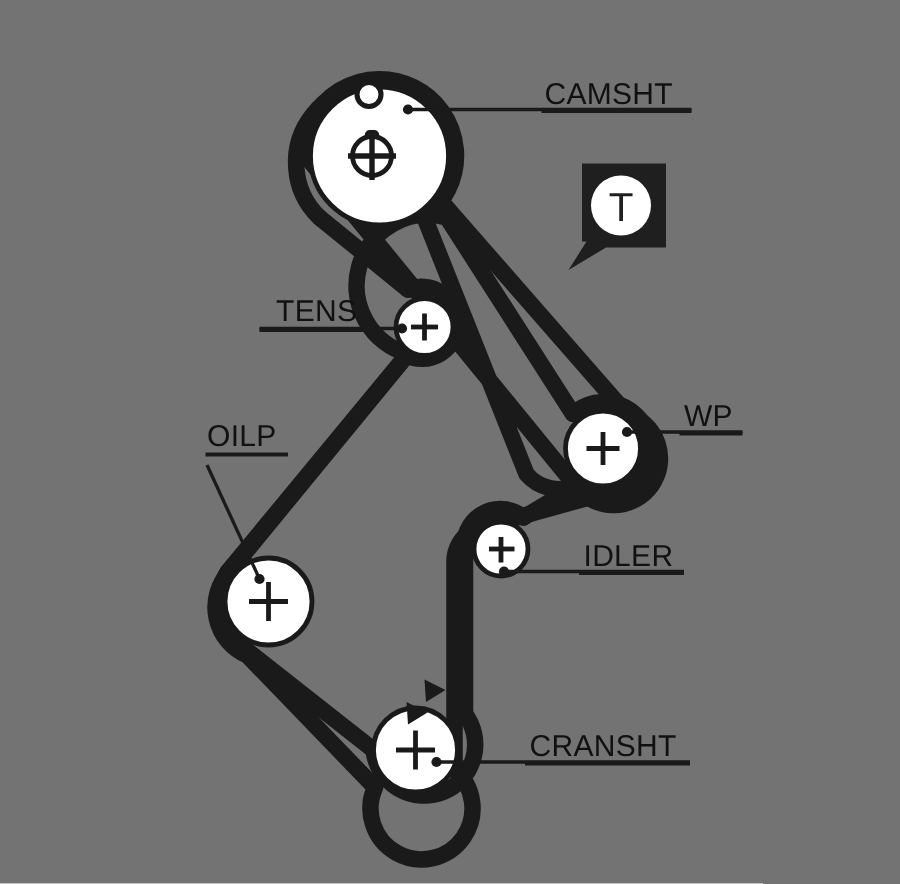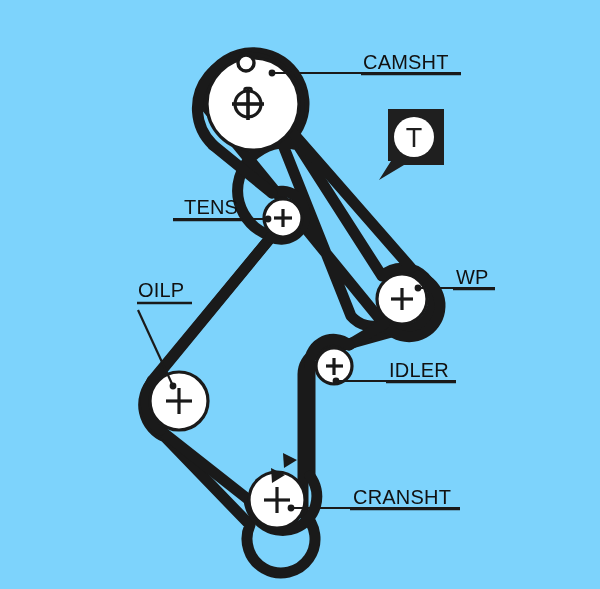--- a/index.html
+++ b/index.html
@@ -10,21 +10,21 @@
   body {
     width: 600px;
     height: 589px;
     overflow: hidden;
     font-family: "Liberation Sans", sans-serif;
   }
   #diagram-root {
     position: relative;
     width: 600px;
     height: 589px;
-    background: #7dd3fc;
+    background: #737373;
     text-decoration: underline;
   }
   svg.diagram {
     display: block;
     width: 600px;
     height: 589px;
   }
   .belt-path {
     fill: none;
     stroke: #1a1a1a;

